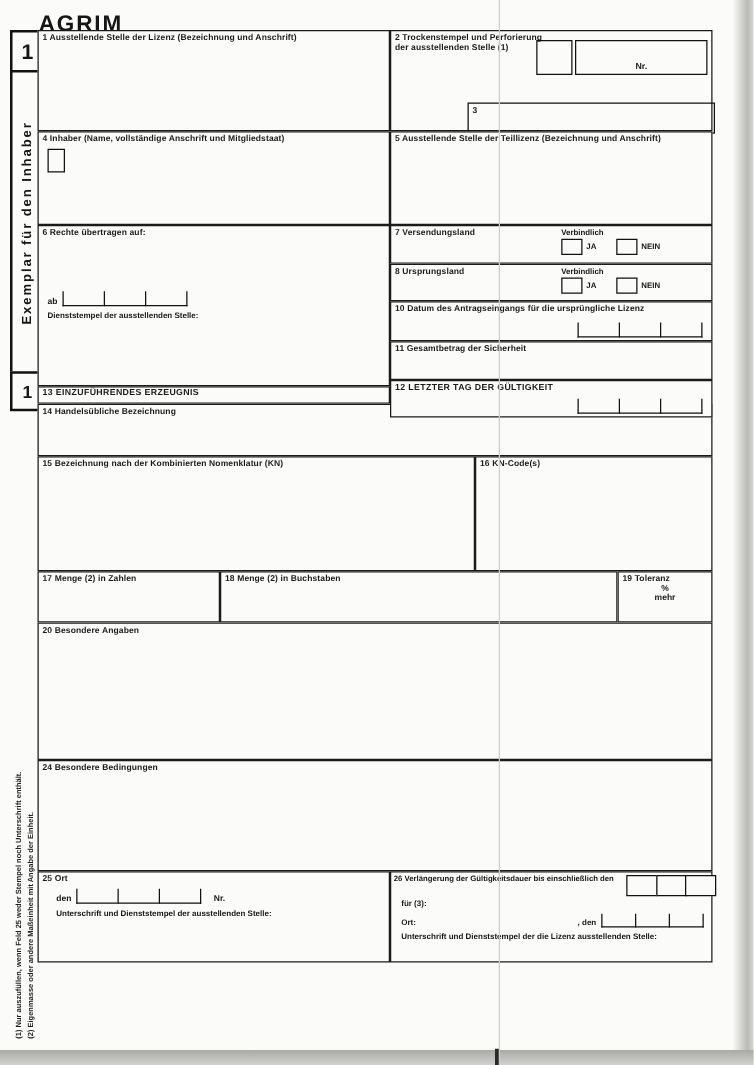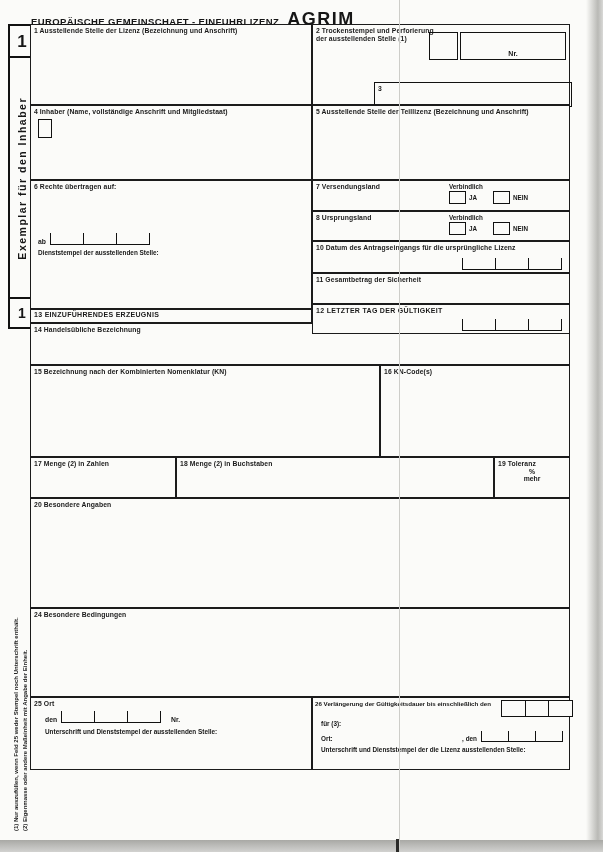--- a/index.html
+++ b/index.html
@@ -45,21 +45,20 @@
   .flex1{flex:1;}
   .sig{font-size:6.4px;font-weight:700;}
   .z2{z-index:5;}
 </style>
 </head>
 <body>
 
 <div class="page">
 
   <div class="title">
-    <span class="t1">EUROPÄISCHE GEMEINSCHAFT - EINFUHRLIZENZ</span>
     <span class="t2">AGRIM</span>
   </div>
 
   <div class="side-num" style="left:8px;top:24px;width:24px;height:32px;font-size:17px;">1</div>
   <div class="side-strip" style="left:8px;top:56px;width:24px;height:241px;">
     <span>Exemplar für den Inhaber</span>
   </div>
   <div class="side-num" style="left:8px;top:297px;width:24px;height:28px;font-size:14px;">1</div>
 
   <div class="bx" style="left:30px;top:24px;width:282px;height:81px;">

